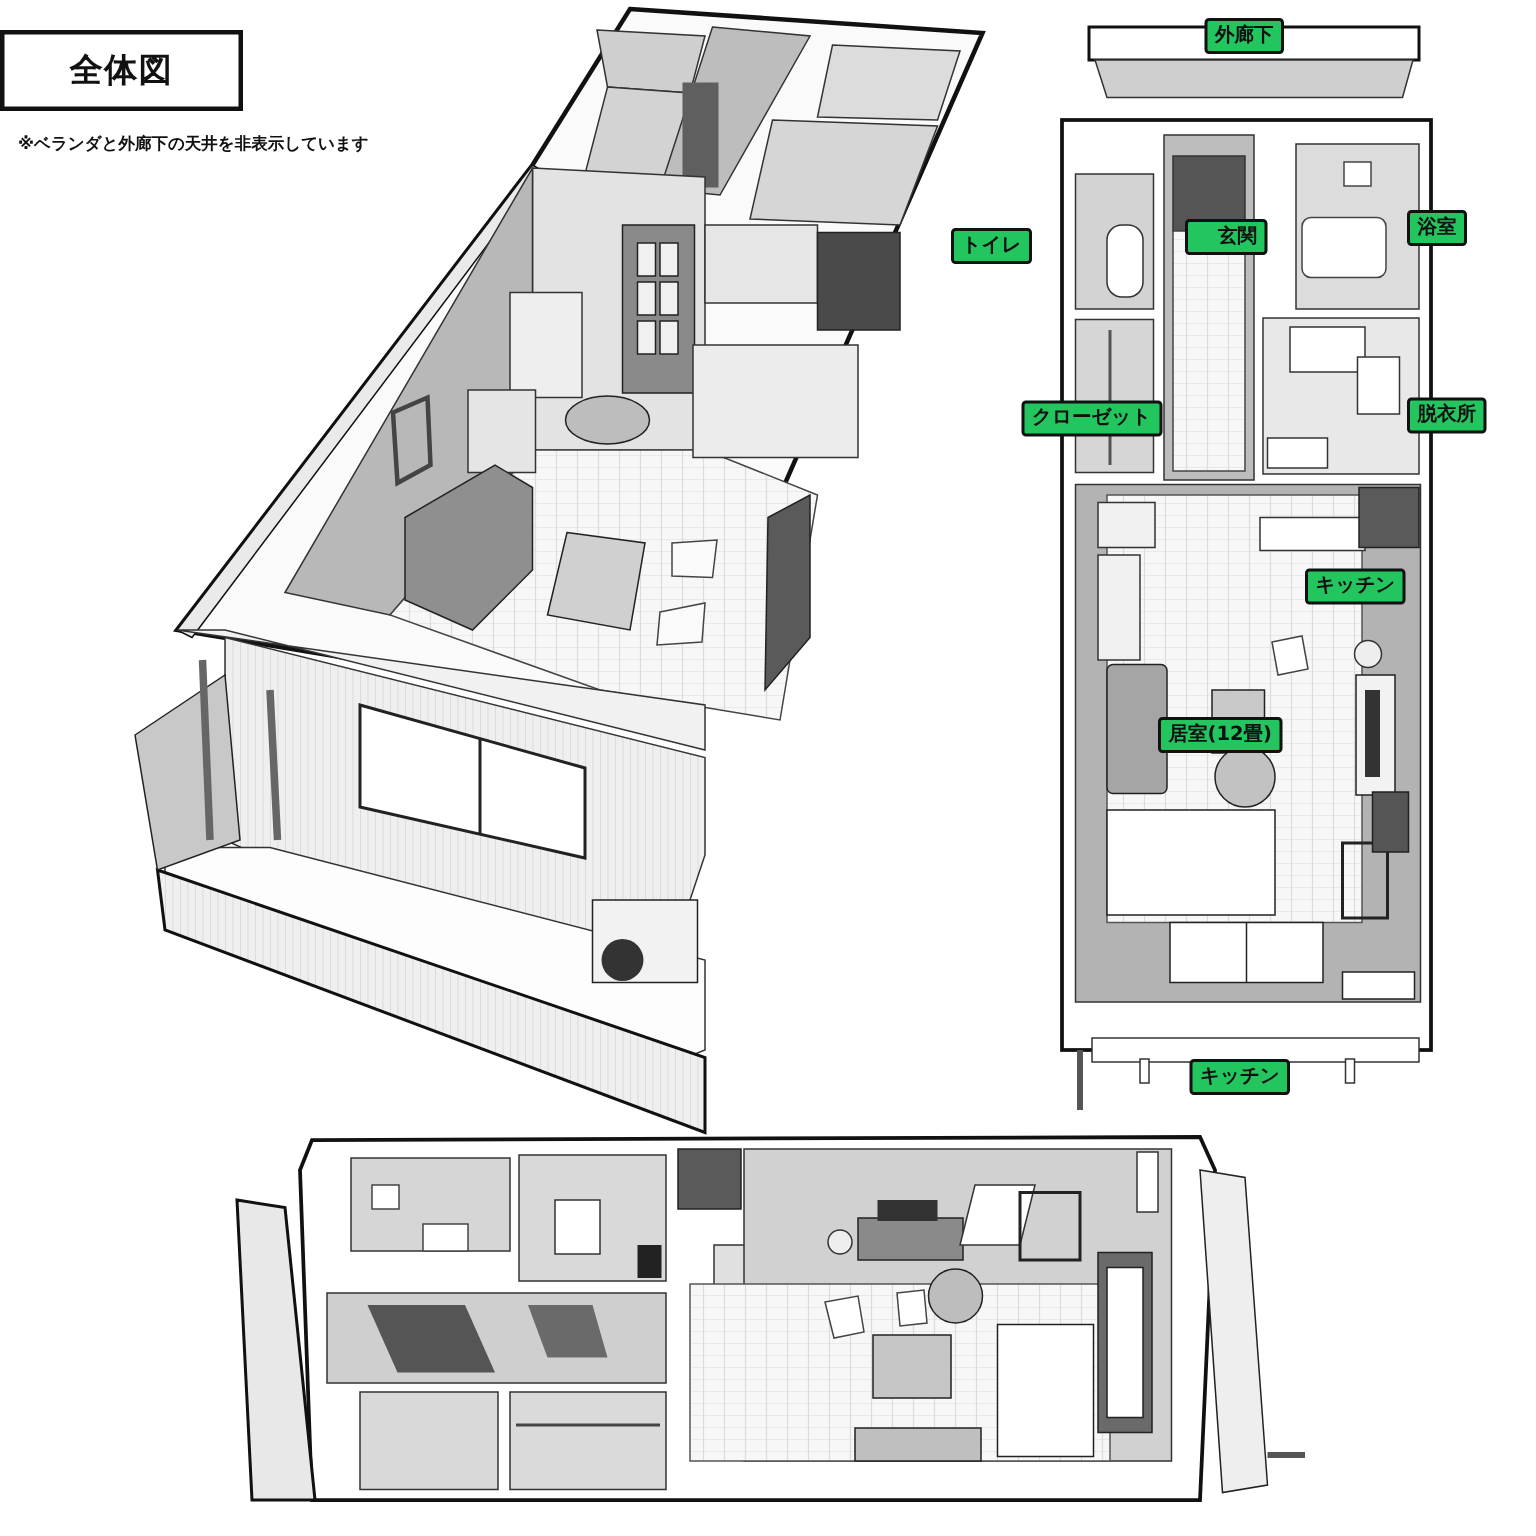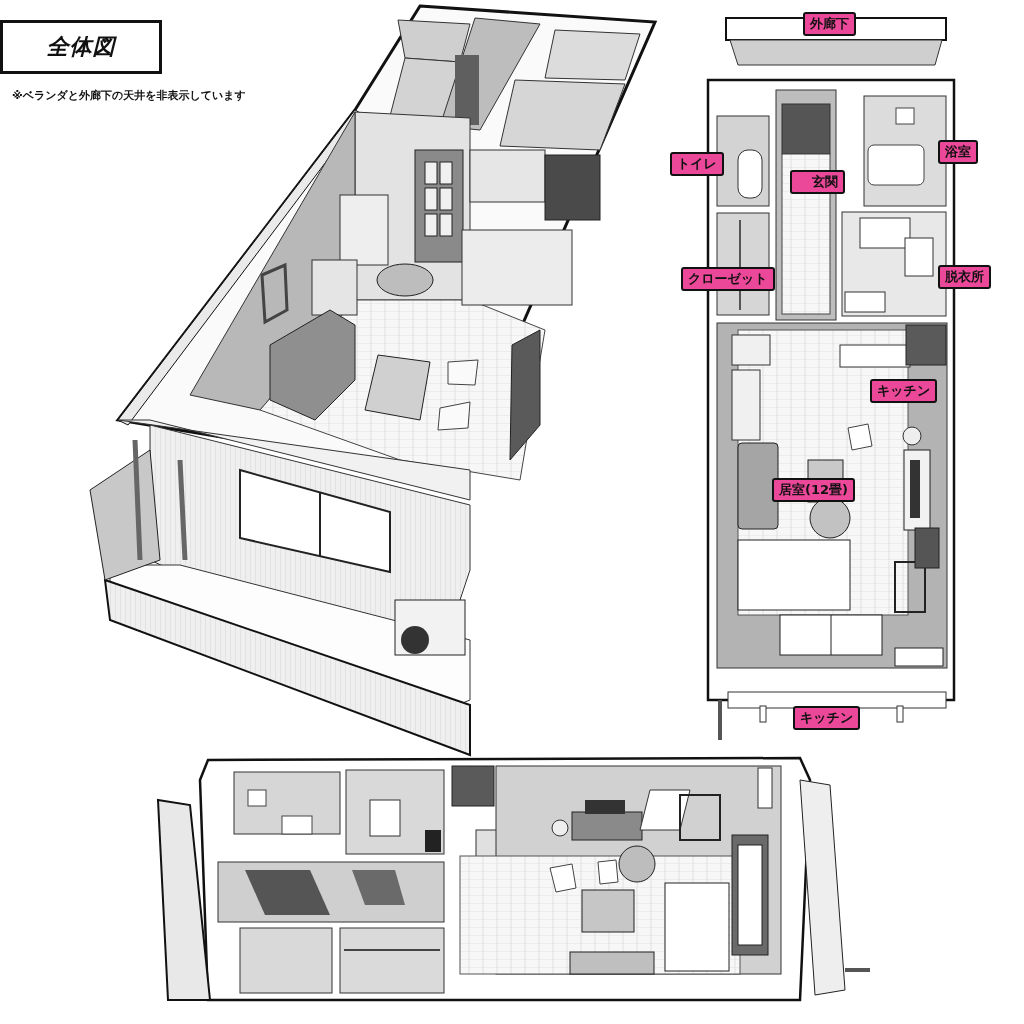--- a/index.html
+++ b/index.html
@@ -3,29 +3,29 @@
 <meta charset="utf-8">
 <style>
   * { box-sizing: border-box; margin: 0; padding: 0; }
   html, body { width: 1024px; height: 1024px; background: #ffffff; overflow: hidden; }
   body { position: relative; font-family: "DejaVu Sans", sans-serif; color: #111; }
 
   .title-box {
     position: absolute; left: 0; top: 20px; width: 162px; height: 54px;
     border: 3px solid #111; background: #fff;
     display: flex; align-items: center; justify-content: center;
-    font-size: 22px; font-weight: bold; letter-spacing: 1px; font-style: italic;
+    font-size: 22px; font-weight: bold; letter-spacing: 1px;
   }
   .note {
     position: absolute; left: 12px; top: 88px; font-size: 11px; font-weight: bold;
     white-space: nowrap;
   }
 
   .label {
-    position: absolute; background: #ec4899; border: 2.5px solid #111; border-radius: 3px;
+    position: absolute; background: #22c55e; border: 2.5px solid #111; border-radius: 3px;
     font-size: 13px; font-weight: bold; padding: 1px 5px; white-space: nowrap; line-height: 18px;
     z-index: 5;
   }
 
   svg { position: absolute; left: 0; top: 0; }
 </style>
 </head>
 <body>
 
 <div class="title-box">
@@ -169,22 +169,22 @@
     <rect x="915" y="528" width="24" height="40" fill="#555" stroke="#222"></rect>
 
     <rect x="728" y="692" width="218" height="16" fill="#fff" stroke="#333"></rect>
     <line x1="720" y1="700" x2="720" y2="740" stroke="#555" stroke-width="4"></line>
     <rect x="760" y="706" width="6" height="16" fill="#fff" stroke="#333"></rect>
     <rect x="897" y="706" width="6" height="16" fill="#fff" stroke="#333"></rect>
   </g>
 </svg>
 
 <div class="label" style="left:803px; top:12px;">外廊下</div>
-<div class="label" style="left:670px; top:152px;">トイレ</div>
-<div class="label" style="left:790px; top:170px;padding-left:20px;">玄関</div>
+<div class="label" style="left:634px; top:152px;">トイレ</div>
+<div class="label" style="left:790px; top:146px;padding-left:20px;">玄関</div>
 <div class="label" style="left:938px; top:140px;">浴室</div>
 <div class="label" style="left:656px; top:267px;margin-left:25px;">クローゼット</div>
 <div class="label" style="left:938px; top:265px;">脱衣所</div>
 <div class="label" style="left:870px; top:379px;">キッチン</div>
 <div class="label" style="left:772px; top:478px;">居室(12畳)</div>
 <div class="label" style="left:793px; top:706px;">キッチン</div>
 
 <svg width="1024" height="1024" viewBox="0 0 1024 1024">
   <g>
     <polygon points="208,760 800,758 810,780 800,1000 208,1000 200,780" fill="#fff" stroke="#111" stroke-width="2.5"></polygon>

